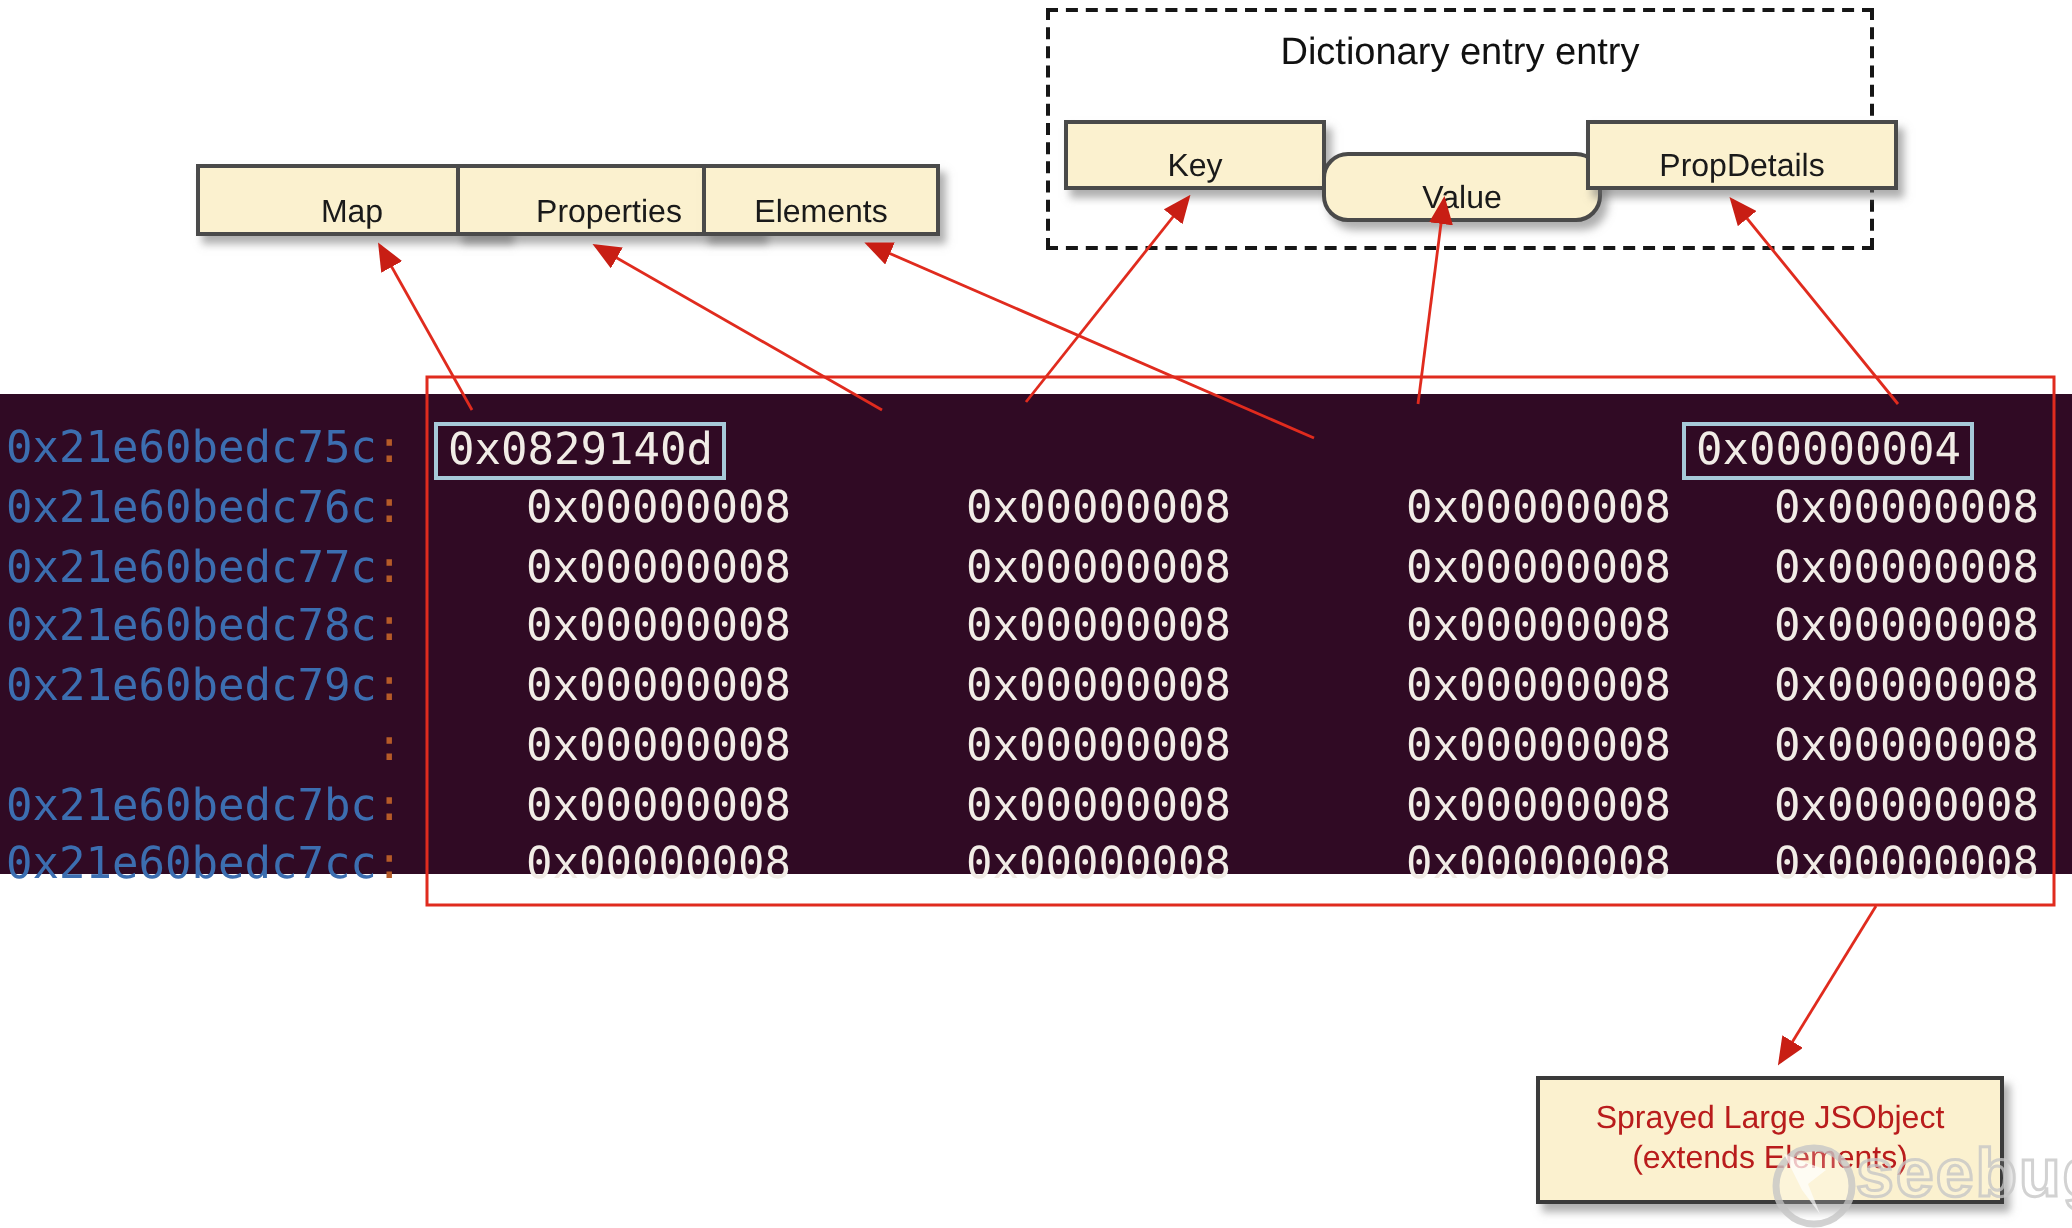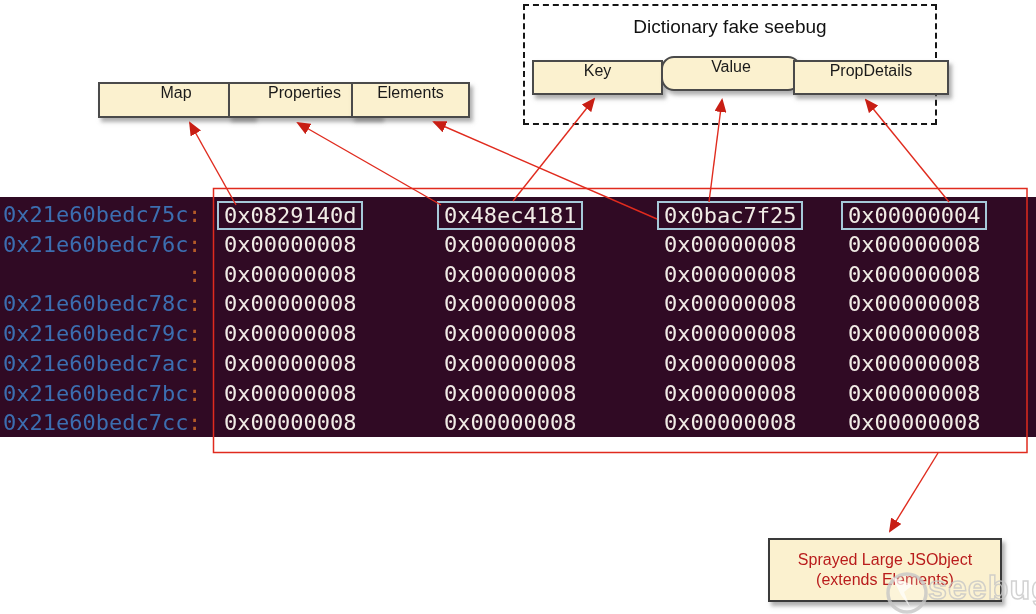--- a/index.html
+++ b/index.html
@@ -5,44 +5,44 @@
   html,body{margin:0;padding:0;background:#ffffff;}
   #stage{
     position:relative;width:1036px;height:614px;overflow:hidden;
     background:#ffffff;font-family:"Liberation Sans",sans-serif;
   }
   
   .labelbox{
     position:absolute;box-sizing:border-box;height:36px;
     background:#FBF1CF;border:2px solid #4a4a4a;
     box-shadow:3px 4px 4px rgba(110,110,110,0.55);
-    display:flex;align-items:flex-start;justify-content:center;
+    display:flex;align-items:flex-end;justify-content:center;
     font-size:16px;color:#1a1a1a;
   }
   
   .dashedbox{
     position:absolute;left:523px;top:4px;width:414px;height:121px;
     border:2px dashed #161616;box-sizing:border-box;background:transparent;
   }
   .dict-title{
     position:absolute;left:523px;top:16px;width:414px;text-align:center;
     font-size:19px;color:#111;
   }
   
   .terminal{
     position:absolute;left:0;top:197px;width:1036px;height:240px;
     background:#300A24;
     font-family:"DejaVu Sans Mono","Liberation Mono",monospace;
-    font-size:22px;padding-top:3px;box-sizing:border-box;
+    font-size:22px;padding-top:13px;box-sizing:border-box;
   }
   .hrow{position:relative;height:29.75px;line-height:29.75px;white-space:nowrap;}
   .hrow span{position:absolute;top:0;}
   .addr{left:3px;color:#3C6EB0;}
   .colon{left:188px;color:#B55B28;}
-  .val{color:#F1ECE6;}
+  .val{color:#F1ECE6;margin-left:39px;}
   .c0{left:224px;text-align:center;} .c1{left:444px;} .c2{left:664px;} .c3{left:848px;}
   .hl{
     border:2px solid #A6C9D9;padding:0 5px;margin-left:-7px;
     top:1px !important;height:25px;line-height:25px;
   }
   
   #overlay{position:absolute;left:0;top:0;width:1036px;height:614px;pointer-events:none;}
   
   .notebox{
     position:absolute;left:768px;top:538px;width:234px;height:64px;
@@ -70,49 +70,48 @@
     <span>Map</span>
   </div>
   <div class="labelbox" style="left:228px;top:82px;width:153px;">
     <span>Properties</span>
   </div>
   <div class="labelbox" style="left:351px;top:82px;width:119px;">
     <span>Elements</span>
   </div>
 
   <div class="dashedbox"></div>
-  <div class="dict-title">Dictionary fake seebug</div>
+  <div class="dict-title">Dictionary entry entry</div>
   <div class="labelbox" style="left:532px;top:60px;width:131px;height:35px;">
     <span>Key</span>
   </div>
-  <div class="labelbox" style="left:661px;top:56px;width:140px;height:35px;border-radius:13px;">
+  <div class="labelbox" style="left:661px;top:76px;width:140px;height:35px;border-radius:13px;">
     <span>Value</span>
   </div>
   <div class="labelbox" style="left:793px;top:60px;width:156px;height:35px;">
     <span>PropDetails</span>
   </div>
 
   <div class="terminal">
     <div class="hrow">
       <span class="addr">0x21e60bedc75c</span>
         <span class="colon">:</span>
       <span class="val c0 hl">0x0829140d</span>
-      <span class="val c1 hl">0x48ec4181</span>
-      <span class="val c2 hl">0x0bac7f25</span>
       <span class="val c3 hl">0x00000004</span>
     </div>
     <div class="hrow">
       <span class="addr">0x21e60bedc76c</span>
         <span class="colon">:</span>
       <span class="val c0">0x00000008</span>
       <span class="val c1">0x00000008</span>
       <span class="val c2">0x00000008</span>
       <span class="val c3">0x00000008</span>
     </div>
     <div class="hrow">
+      <span class="addr">0x21e60bedc77c</span>
         <span class="colon">:</span>
       <span class="val c0">0x00000008</span>
       <span class="val c1">0x00000008</span>
       <span class="val c2">0x00000008</span>
       <span class="val c3">0x00000008</span>
     </div>
     <div class="hrow">
       <span class="addr">0x21e60bedc78c</span>
         <span class="colon">:</span>
       <span class="val c0">0x00000008</span>
@@ -122,21 +121,20 @@
     </div>
     <div class="hrow">
       <span class="addr">0x21e60bedc79c</span>
         <span class="colon">:</span>
       <span class="val c0">0x00000008</span>
       <span class="val c1">0x00000008</span>
       <span class="val c2">0x00000008</span>
       <span class="val c3">0x00000008</span>
     </div>
     <div class="hrow">
-      <span class="addr">0x21e60bedc7ac</span>
         <span class="colon">:</span>
       <span class="val c0">0x00000008</span>
       <span class="val c1">0x00000008</span>
       <span class="val c2">0x00000008</span>
       <span class="val c3">0x00000008</span>
     </div>
     <div class="hrow">
       <span class="addr">0x21e60bedc7bc</span>
         <span class="colon">:</span>
       <span class="val c0">0x00000008</span>

